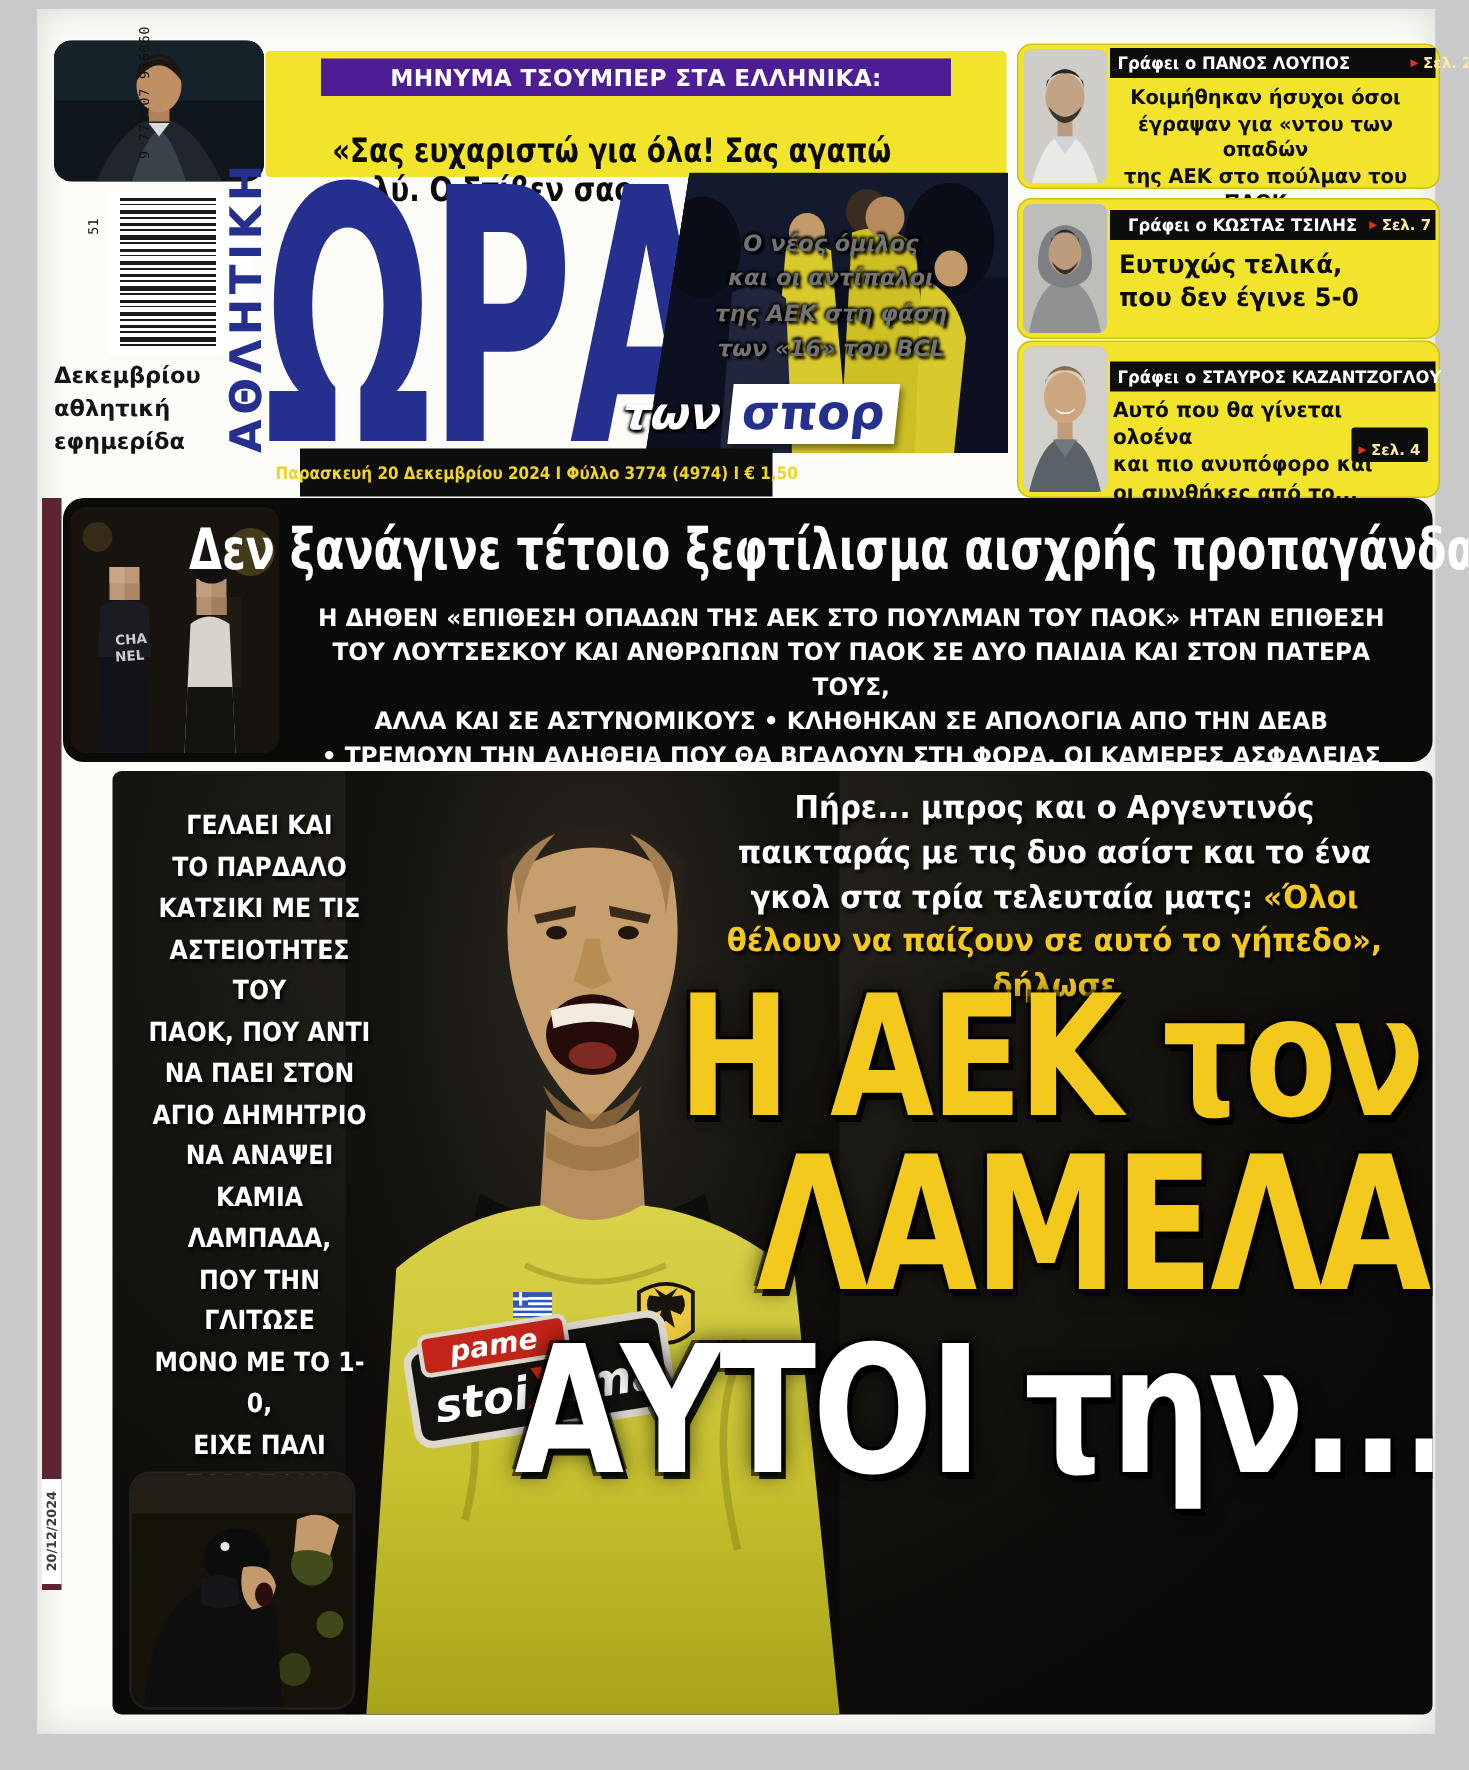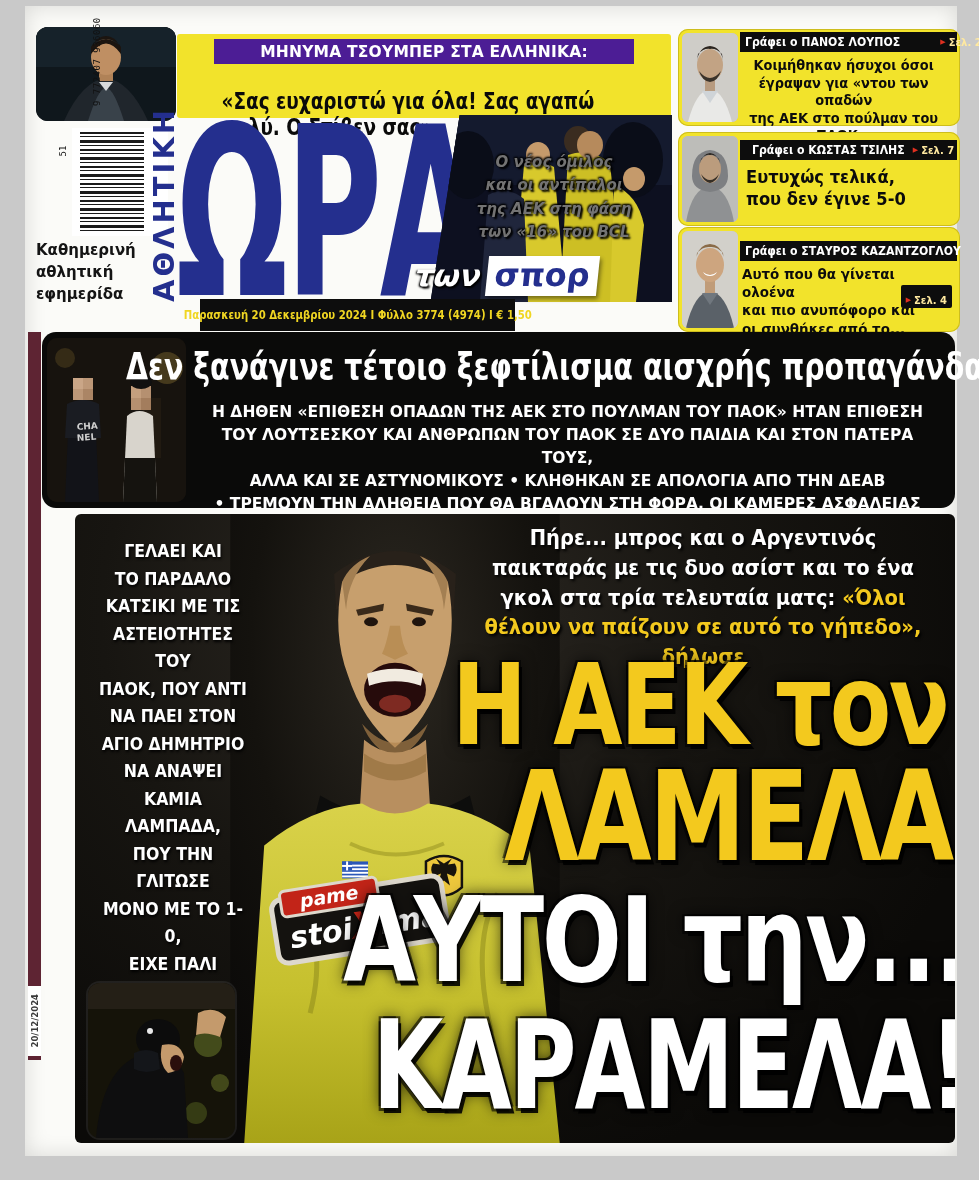--- a/index.html
+++ b/index.html
@@ -211,21 +211,21 @@
           <span class="ptxt">Σελ. 4</span>
         </span>
     </div>
   </div>
 
   <div class="abs barcode">
     <div class="bars"></div>
   </div>
   <div class="abs bc-num">9 772407 936060</div>
   <div class="abs bc-code">51</div>
-  <div class="abs tagline preline">Καθημερινή
+  <div class="abs tagline preline">Δεκεμβρίου
 αθλητική
 εφημερίδα</div>
   <div class="abs vert-title">ΑΘΛΗΤΙΚΗ</div>
   <div class="abs logo">ΩΡΑ</div>
 
   <div class="abs bball">
     <svg width="244" height="187" viewBox="0 0 244 187">
       <rect width="244" height="187" fill="#0d1020"></rect>
       <rect width="244" height="70" fill="#141a2e"></rect>
       <ellipse cx="40" cy="50" rx="26" ry="34" fill="#0a0d18"></ellipse>
@@ -364,23 +364,20 @@
 
     <div class="hl hl-y hl2">
       <span>ΛΑΜΕΛΑ</span>
     </div>
     <div class="hl hl-y hl1">
       <span>Η ΑΕΚ τον</span>
     </div>
     <div class="hl hl-w hl3">
       <span>ΑΥΤΟΙ την...</span>
     </div>
-    <div class="hl hl-w hl4">
-      <span>ΚΑΡΑΜΕΛΑ!</span>
-    </div>
 
     <div class="coach">
       <svg width="147" height="155" viewBox="0 0 147 155">
         <rect width="147" height="155" fill="#151309"></rect>
         <circle cx="120" cy="60" r="14" fill="#6a7a2a" opacity=".55"></circle>
         <circle cx="132" cy="100" r="9" fill="#7a8a30" opacity=".45"></circle>
         <circle cx="108" cy="130" r="11" fill="#55641f" opacity=".5"></circle>
         <rect y="0" width="147" height="26" fill="#241f16"></rect>
         <path d="M110 30 Q126 22 138 34 L132 54 Q118 48 108 52 Z" fill="#c49a6c"></path>
         <path d="M8 155 Q14 86 52 72 Q84 66 96 90 L100 155 Z" fill="#0e0e0f"></path>

